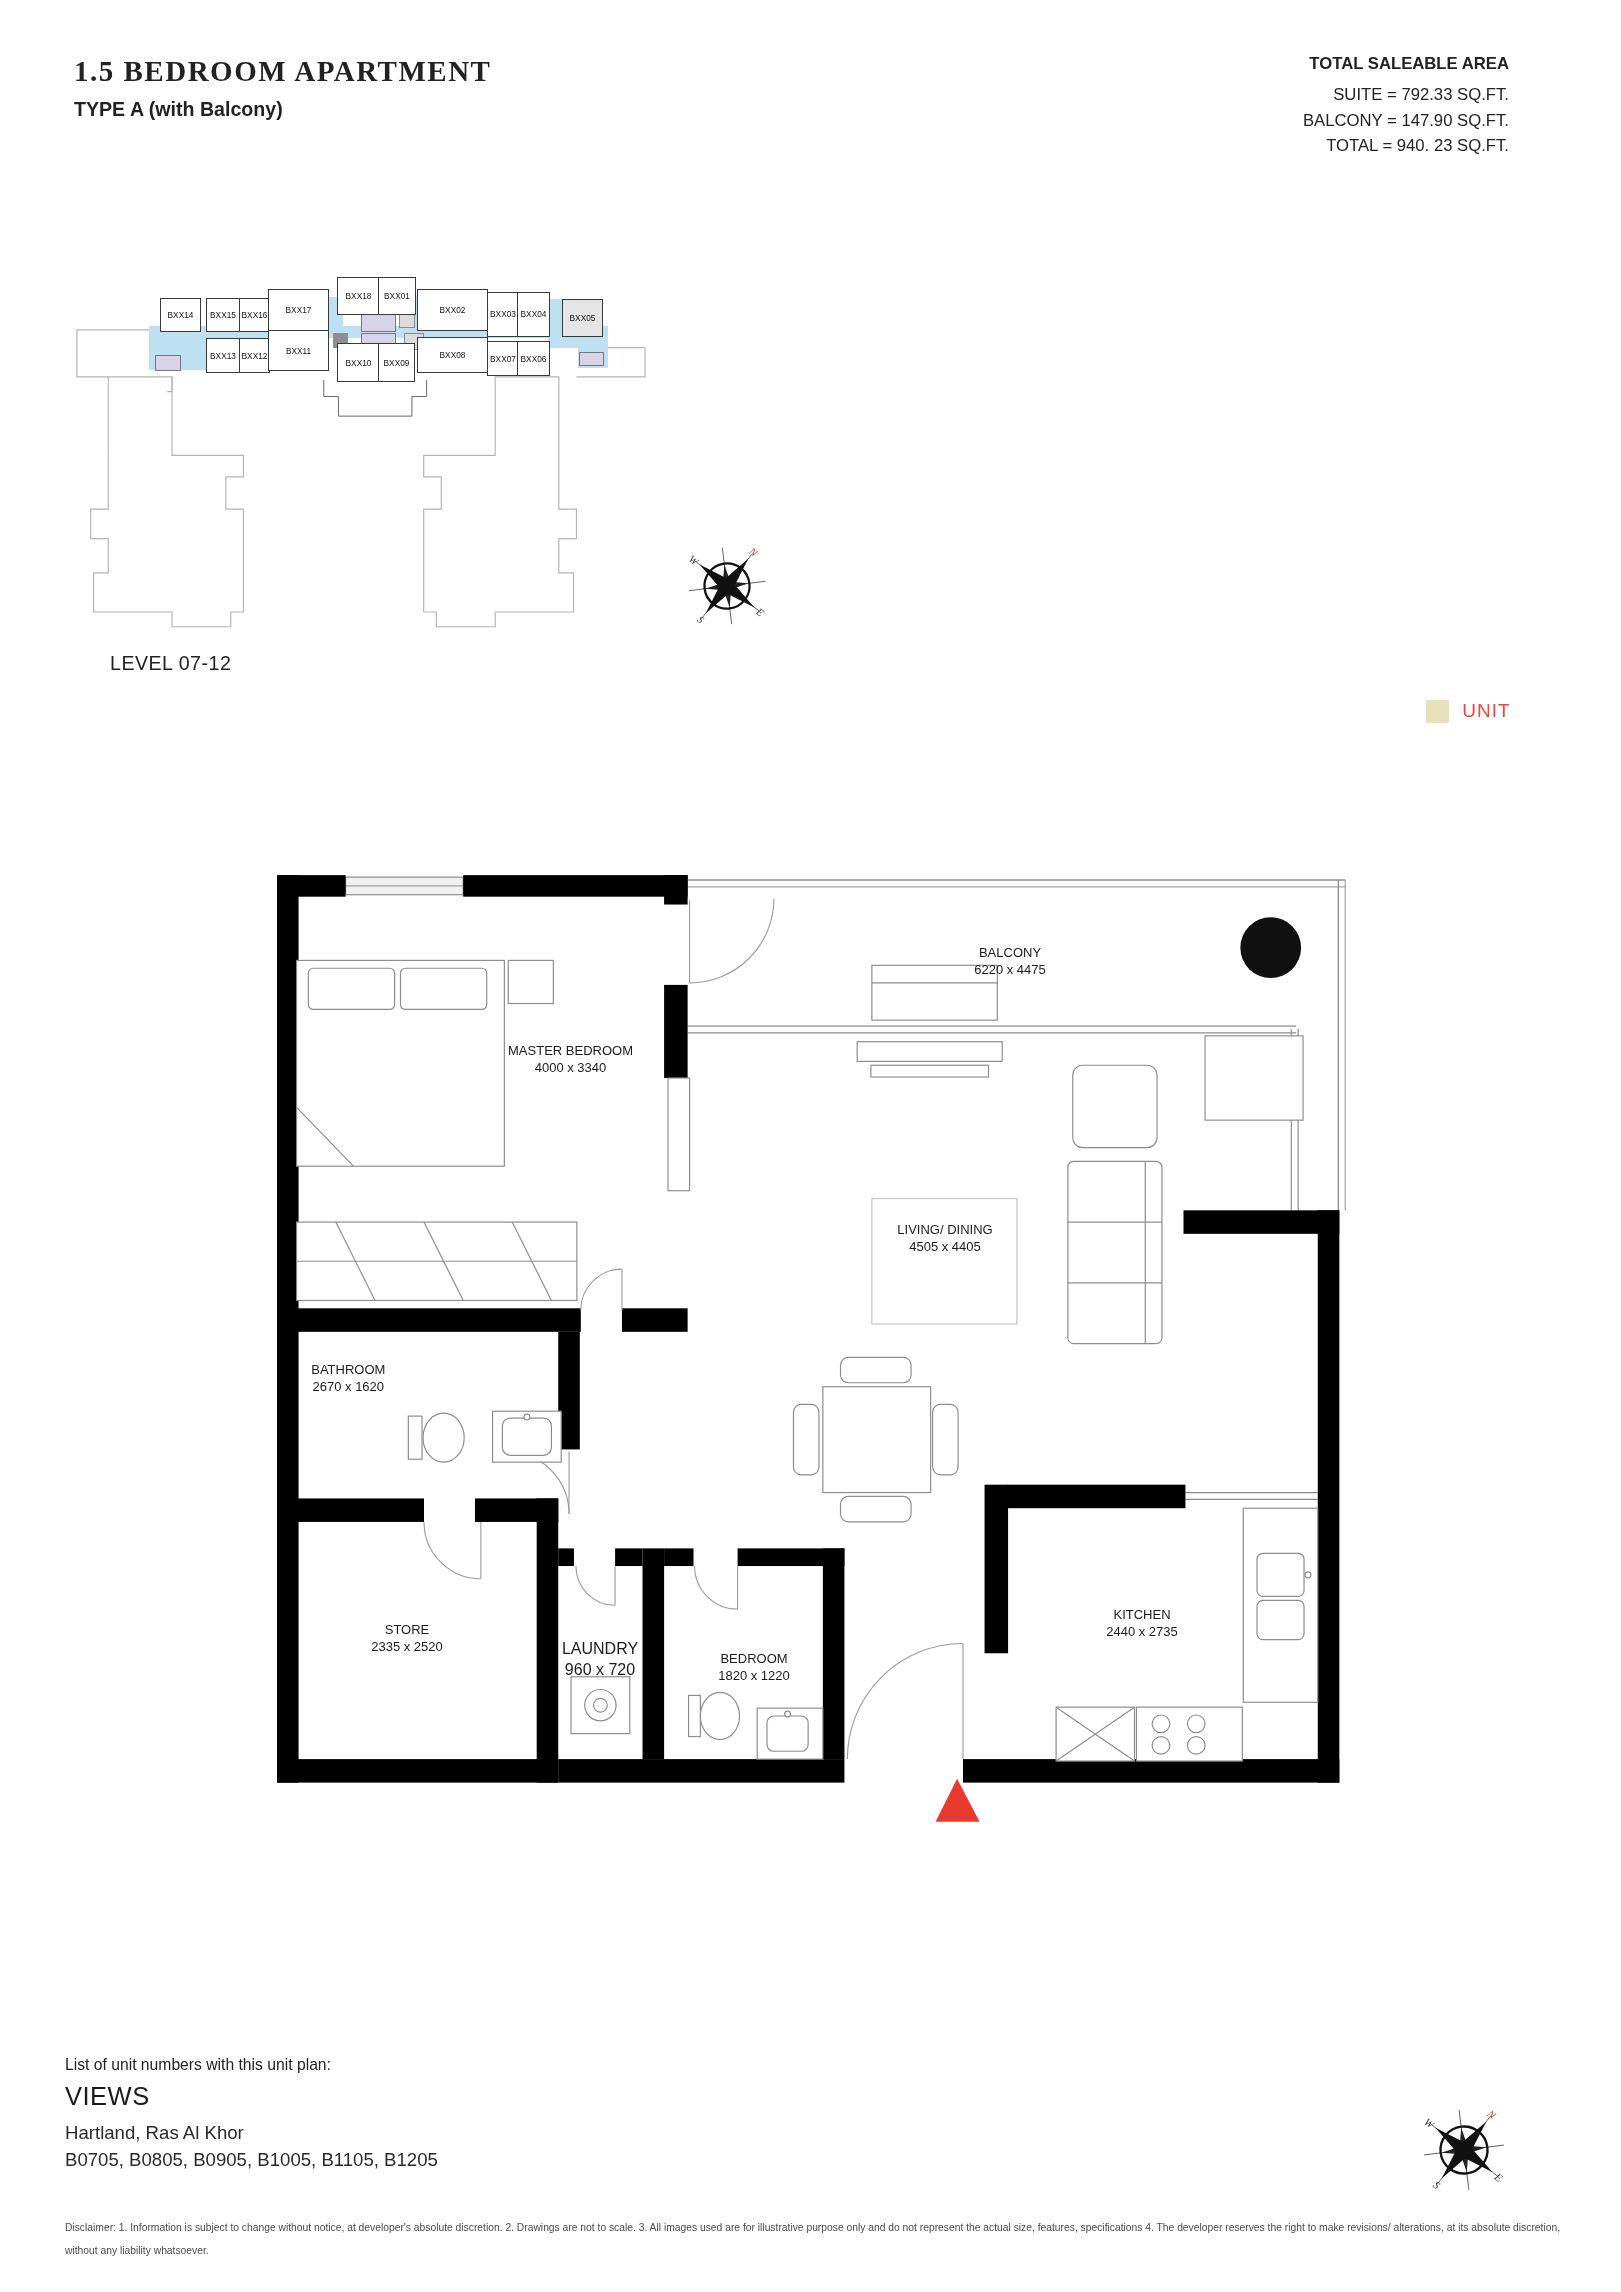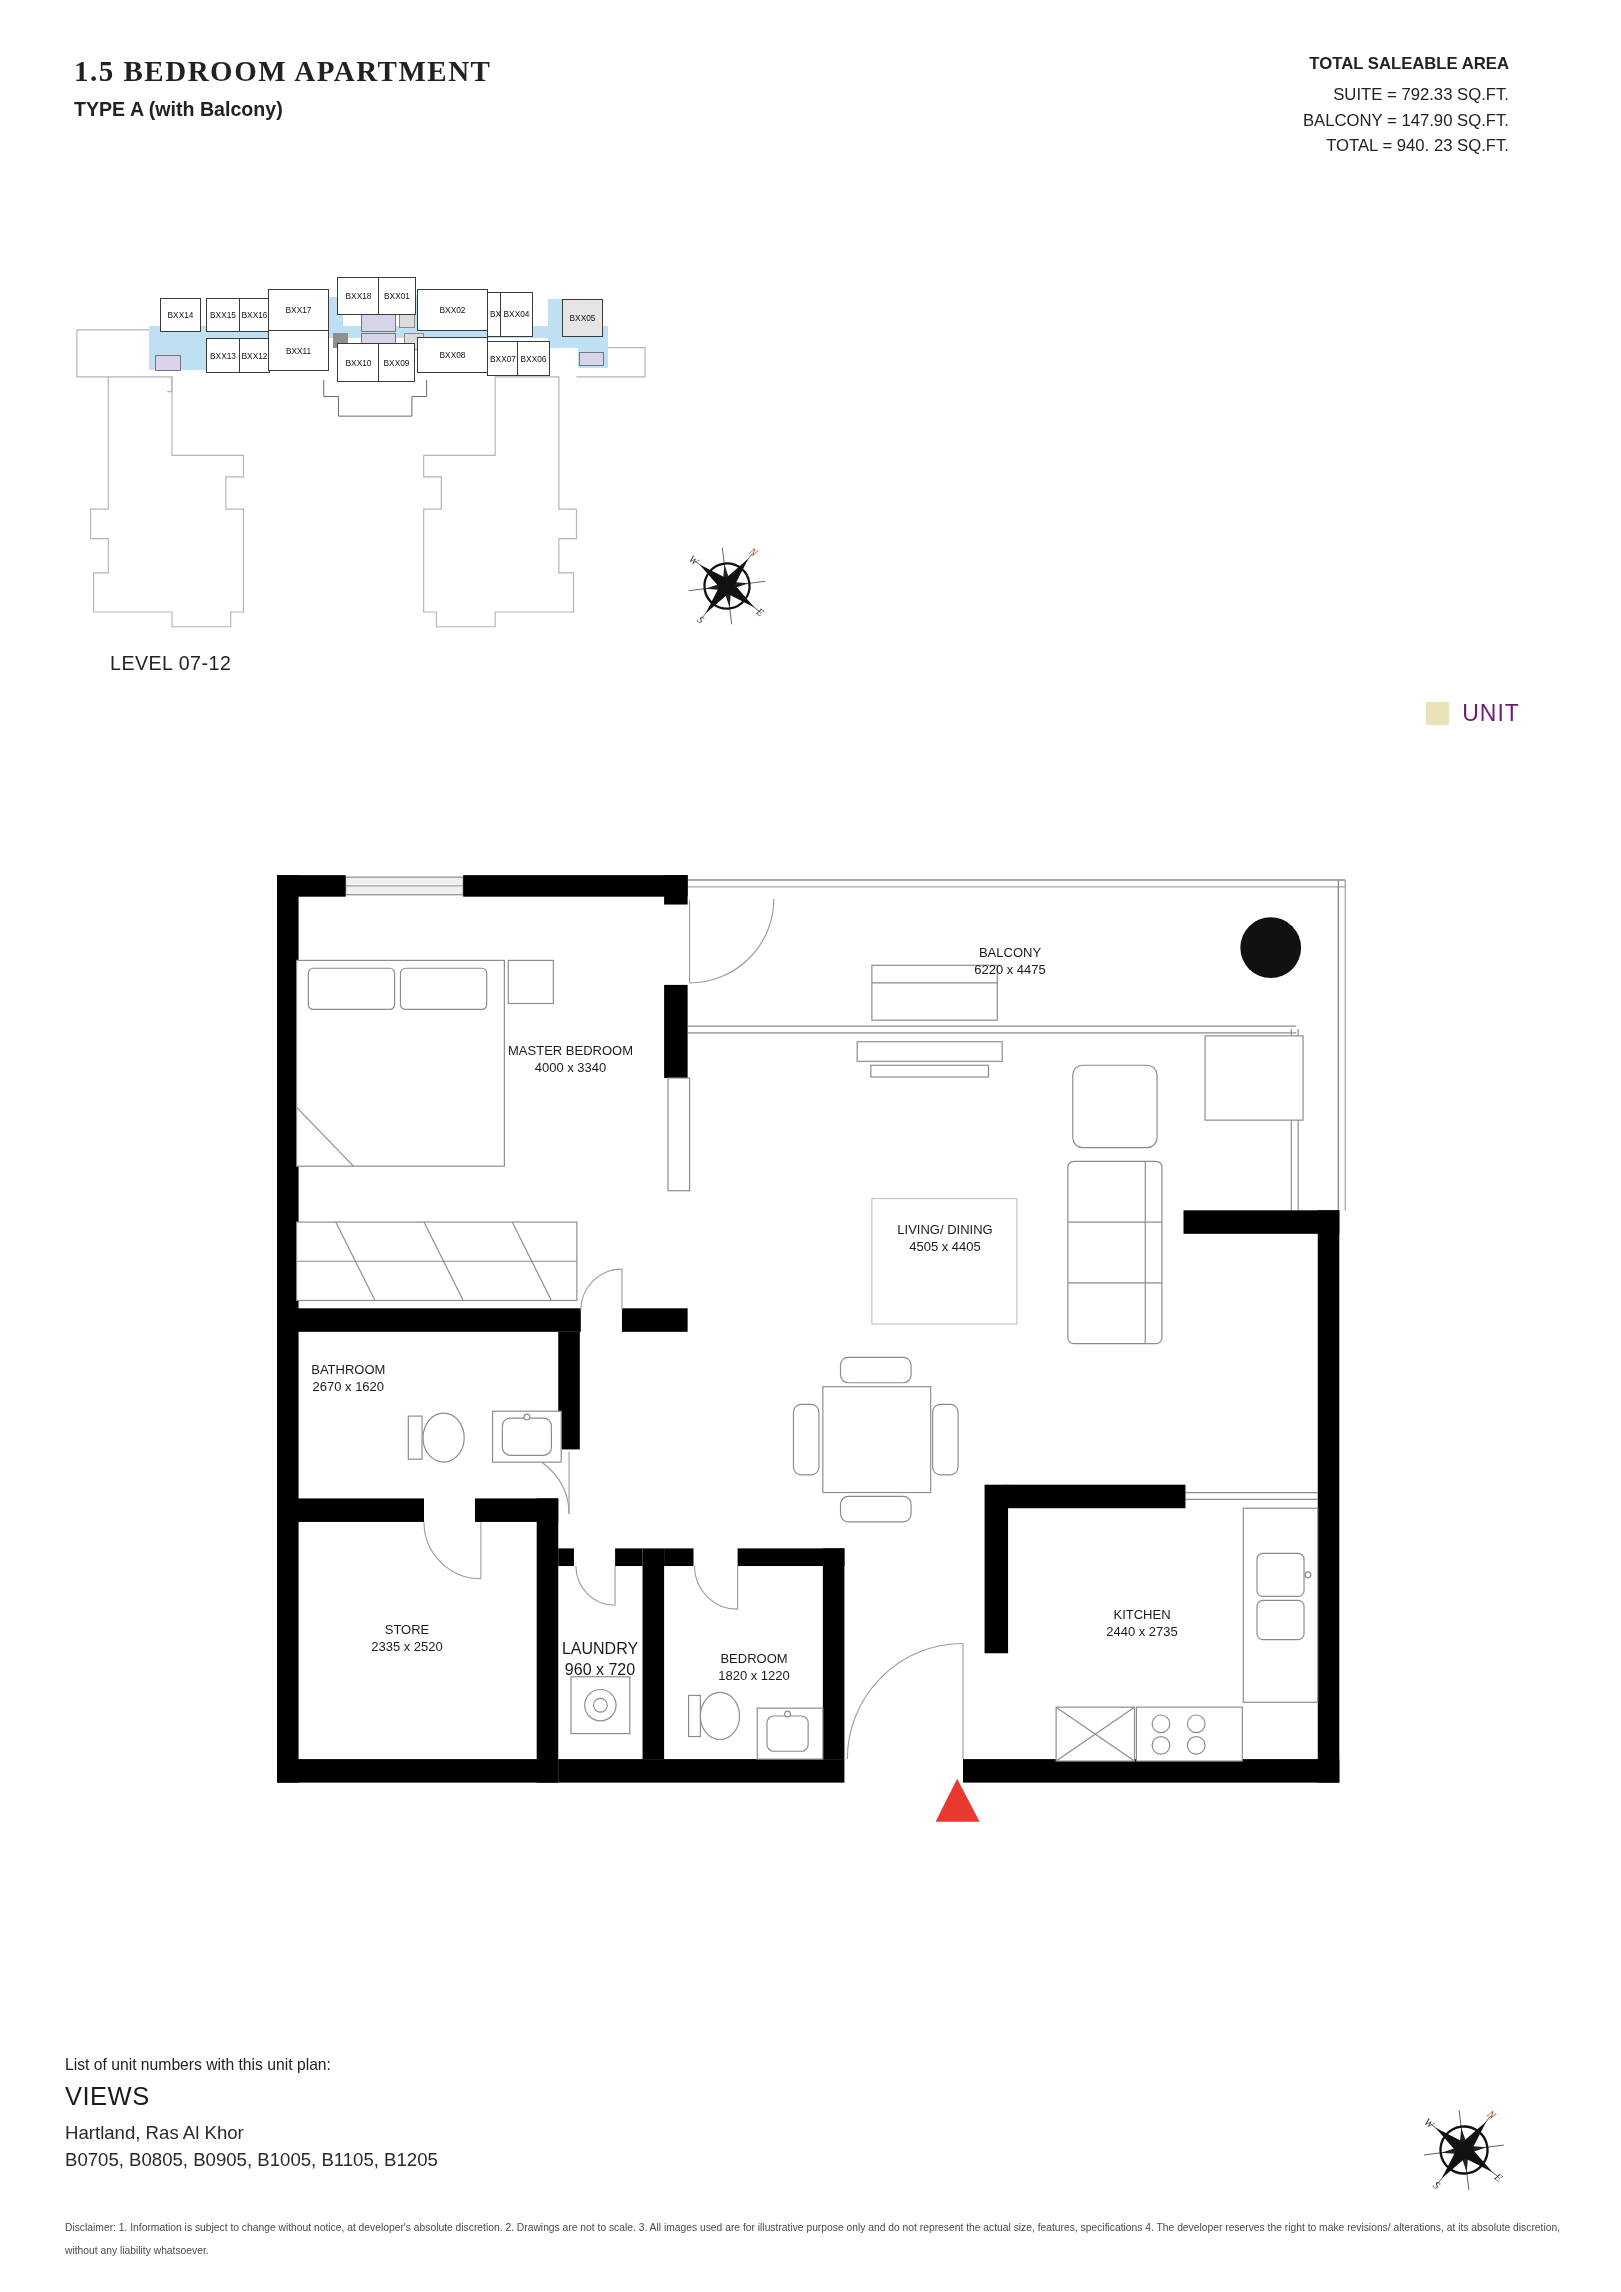--- a/index.html
+++ b/index.html
@@ -21,21 +21,21 @@
   .kp-unit{
     position:absolute;border:1px solid #3a3a3a;background:#fff;
     display:flex;align-items:center;justify-content:center;
     font-size:8.3px;color:#111;white-space:nowrap;text-align:right;
   }
   .kp-unit--hl{background:#e5e5e5;}
   .level-label{font-size:19.6px;color:#222;letter-spacing:0.5px;}
 
   
   .legend-swatch{width:22.5px;height:22.5px;background:#e8e2ba;}
-  .legend-label{font-size:23px;letter-spacing:1px;color:#701a75;}
+  .legend-label{font-size:19px;letter-spacing:1px;color:#ef4444;}
 
   
   .plan{left:277px;top:867px;width:1078px;height:961px;}
   .room-label{position:absolute;text-align:center;font-size:13px;line-height:1.3;color:#1b1b1b;z-index:5;}
 
   
   .list-intro{font-size:15.7px;color:#222;}
   .project{font-size:25.5px;font-weight:500;letter-spacing:0.5px;color:#1b1b1b;}
   .footer-line{font-size:18.6px;color:#2a2a2a;}
   .disclaimer{font-size:10.3px;line-height:22.5px;color:#4a4a4a;width:1498px;}
@@ -87,21 +87,21 @@
   <div class="kp-shape" style="left:330px;top:59px;width:17.6px;height:14.7px;background:#dcdcdc;border:1px solid #888;"></div>
 
   <div class="kp-unit" style="left:263px;top:2.9px;width:41px;height:36px;">BXX18</div>
   <div class="kp-unit" style="left:304px;top:2.9px;width:36px;height:36px;">BXX01</div>
   <div class="kp-unit" style="left:80px;top:23.5px;width:39px;height:32px;margin-left:6px;">BXX14</div>
   <div class="kp-unit" style="left:132px;top:23.5px;width:32px;height:32px;">BXX15</div>
   <div class="kp-unit" style="left:165px;top:23.5px;width:29px;height:32px;">BXX16</div>
   <div class="kp-unit" style="left:194px;top:14.7px;width:59px;height:41px;">BXX17</div>
   <div class="kp-unit" style="left:343px;top:14.7px;width:69px;height:40px;">BXX02</div>
   <div class="kp-unit" style="left:413px;top:17.6px;width:30px;height:43px;">BXX03</div>
-  <div class="kp-unit" style="left:426px;top:17.6px;width:31px;height:43px;">BXX04</div>
+  <div class="kp-unit" style="left:443px;top:17.6px;width:31px;height:43px;">BXX04</div>
   <div class="kp-unit kp-unit--hl" style="left:488px;top:24.5px;width:39px;height:36px;">BXX05</div>
   <div class="kp-unit" style="left:132px;top:64px;width:32px;height:33px;">BXX13</div>
   <div class="kp-unit" style="left:165px;top:64px;width:29px;height:33px;">BXX12</div>
   <div class="kp-unit" style="left:194px;top:56px;width:59px;height:39px;">BXX11</div>
   <div class="kp-unit" style="left:263px;top:69px;width:41px;height:37px;">BXX10</div>
   <div class="kp-unit" style="left:304px;top:69px;width:35px;height:37px;">BXX09</div>
   <div class="kp-unit" style="left:343px;top:63px;width:69px;height:34px;">BXX08</div>
   <div class="kp-unit" style="left:413px;top:67px;width:30px;height:33px;">BXX07</div>
   <div class="kp-unit" style="left:443px;top:67px;width:31px;height:33px;">BXX06</div>
 </div>

